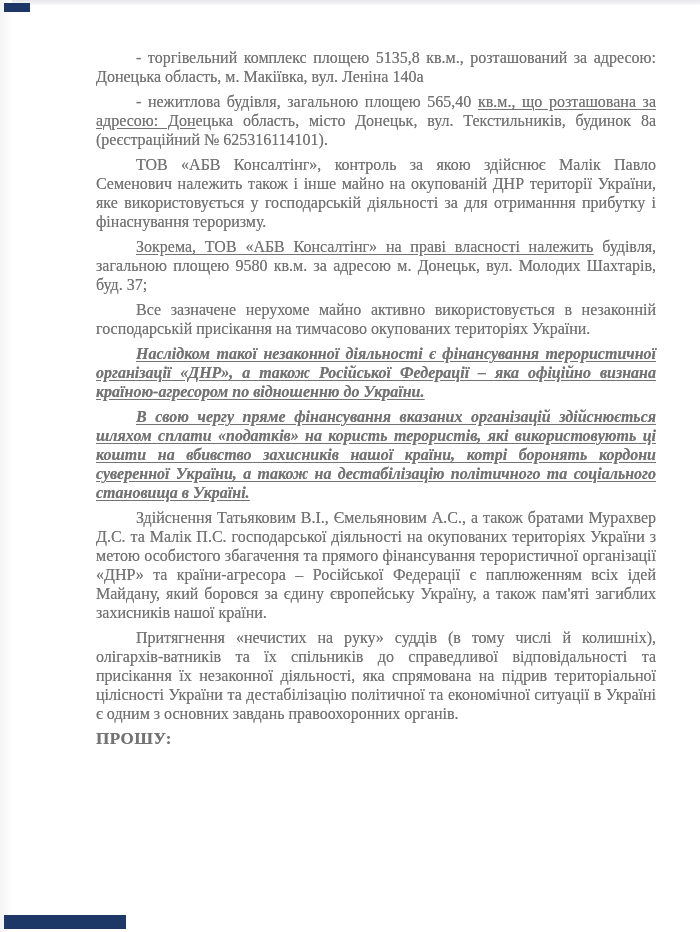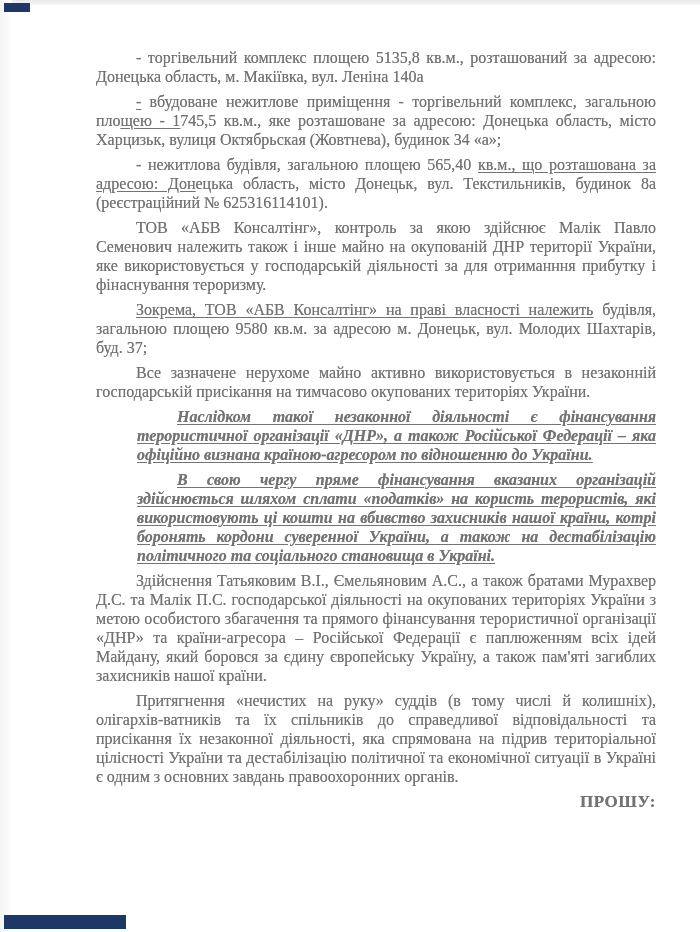--- a/index.html
+++ b/index.html
@@ -45,44 +45,43 @@
     font-size: 16px;
     line-height: 19px;
     text-align: justify;
     text-shadow: 0 0 0.4px rgba(20,20,25,0.45);
   }
   .doc-body p {
     margin: 0 0 6px 0;
     text-indent: 40px;
   }
   .doc-body p.pb { font-weight: bold; }
-  .doc-body p.pi { font-style: italic; margin-left: 41px; }
+  .doc-body p.pi { font-style: italic; }
   .doc-body p.pu { text-decoration: underline; text-underline-offset: 2px; }
   .doc-body p.center {
-    text-align: right;
+    text-align: left;
     text-indent: 0;
     font-weight: bold;
     font-size: 17px;
     letter-spacing: 0.5px;
     margin-top: 4px;
   }
   .u { text-decoration: underline; text-underline-offset: 2px; }
   .b { font-weight: normal; }
 </style>
 </head>
 <body>
 
 <div class="top-band"></div>
 <div class="left-edge"></div>
 <div class="navy-mark top"></div>
 <div class="navy-mark bottom"></div>
 
 <div class="doc-body">
     <p><span>- торгівельний комплекс площею 5135,8 кв.м., розташований за адресою: Донецька область, м. Макіївка, вул. Леніна 140а</span></p>
-    <p><span class="u">-</span><span> вбудоване нежитлове приміщення - торгівельний комплекс, загальною пло</span><span class="u">щею - 1</span><span>745,5 кв.м., яке розташоване за адресою: Донецька область, місто Харцизьк, вулиця Октябрьская (Жовтнева), будинок 34 «а»;</span></p>
     <p><span>- нежитлова будівля, загальною площею 565,40 </span><span class="u">кв.м., що розташована за адресою: Дон</span><span>ецька область, місто Донецьк, вул. Текстильників, будинок 8а (реєстраційний № 625316114101).</span></p>
     <p><span>ТОВ «АБВ Консалтінг», контроль за якою здійснює Малік Павло Семенович належить також і інше майно на окупованій ДНР території України, яке використовується у господарській діяльності за для отриманння прибутку і фінаснування тероризму.</span></p>
     <p><span class="u b">Зокрема, ТОВ «АБВ Консалтінг» на праві власності належить</span><span> будівля, загальною площею 9580 кв.м. за адресою м. Донецьк, вул. Молодих Шахтарів, буд. 37;</span></p>
     <p><span>Все зазначене нерухоме майно активно використовується в незаконній господарській присікання на тимчасово окупованих територіях України.</span></p>
     <p class="pb pi pu"><span>Наслідком такої незаконної діяльності є фінансування терористичної організації «ДНР», а також Російської Федерації – яка офіційно визнана країною-агресором по відношенню до України.</span></p>
     <p class="pb pi pu"><span>В свою чергу пряме фінансування вказаних організацій здійснюється шляхом сплати «податків» на користь терористів, які використовують ці кошти на вбивство захисників нашої країни, котрі боронять кордони суверенної України, а також на дестабілізацію політичного та соціального становища в Україні.</span></p>
     <p><span>Здійснення Татьяковим В.І., Ємельяновим А.С., а також братами Мурахвер Д.С. та Малік П.С. господарської діяльності на окупованих територіях України з метою особистого збагачення та прямого фінансування терористичної організації «ДНР» та країни-агресора – Російської Федерації є паплюженням всіх ідей Майдану, який боровся за єдину європейську Україну, а також пам'яті загиблих захисників нашої країни.</span></p>
     <p><span>Притягнення «нечистих на руку» суддів (в тому числі й колишніх), олігархів-ватників та їх спільників до справедливої відповідальності та присікання їх незаконної діяльності, яка спрямована на підрив територіальної цілісності України та дестабілізацію політичної та економічної ситуації в Україні є одним з основних завдань правоохоронних органів.</span></p>
     <p class="center"><span>ПРОШУ:</span></p>
   </div>

